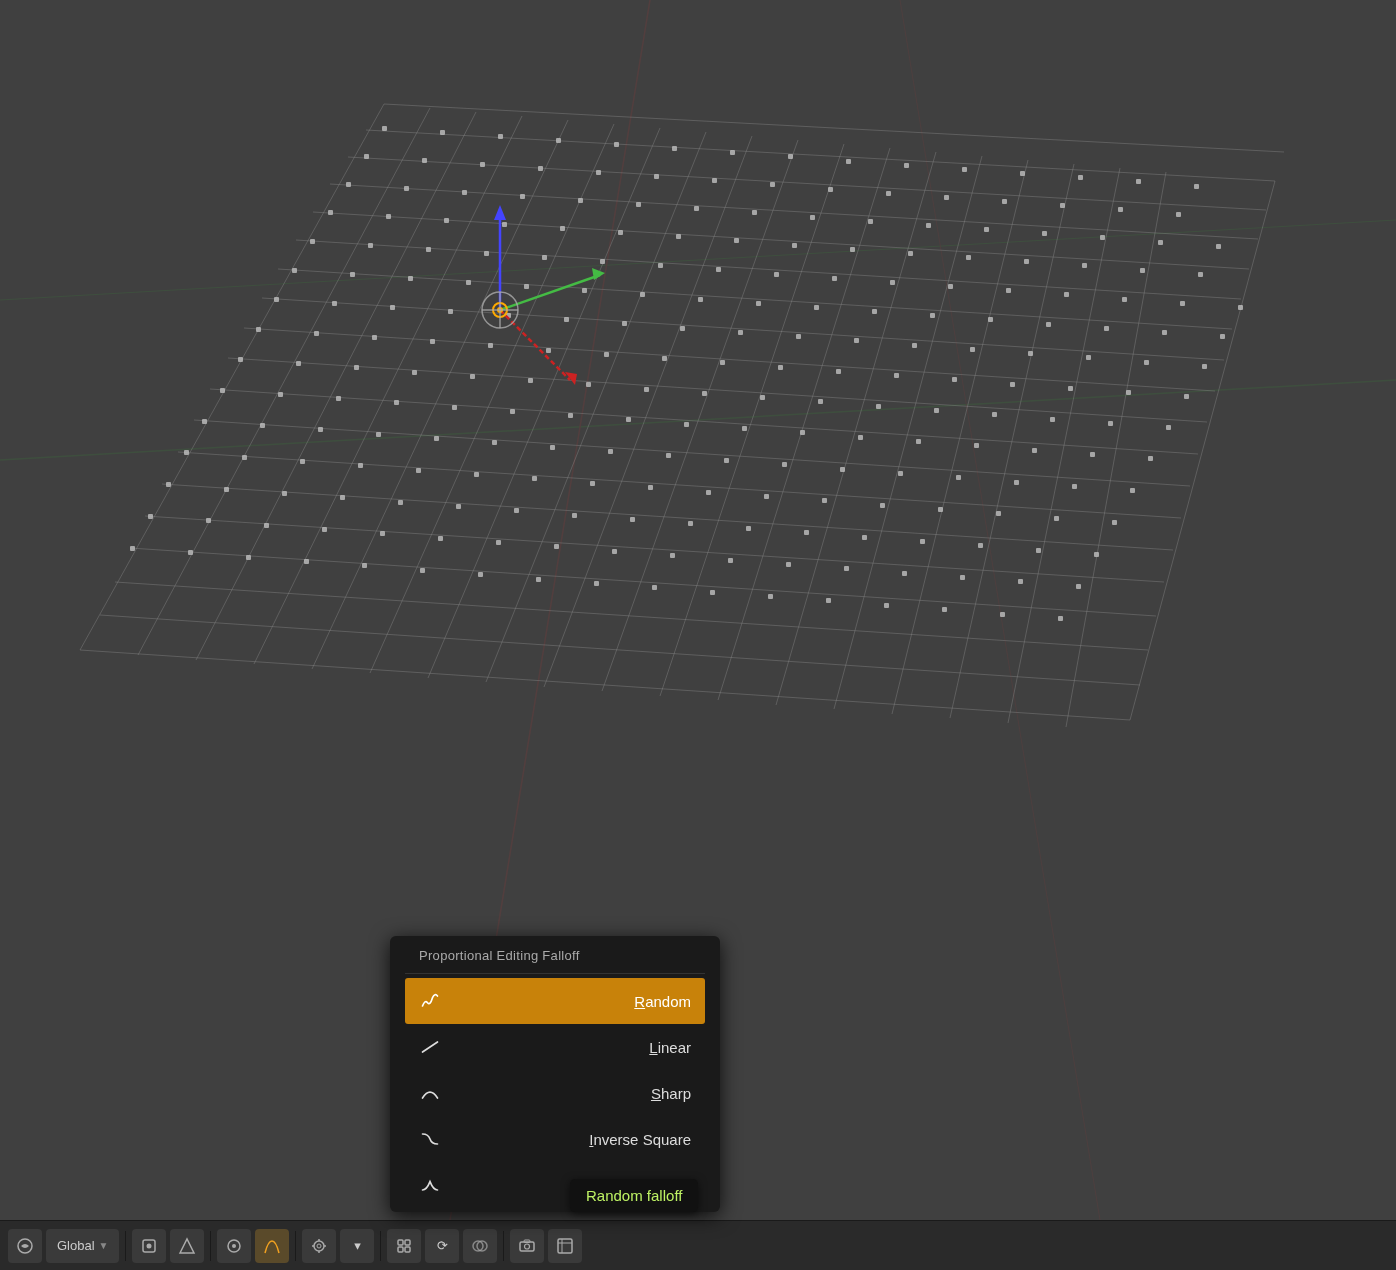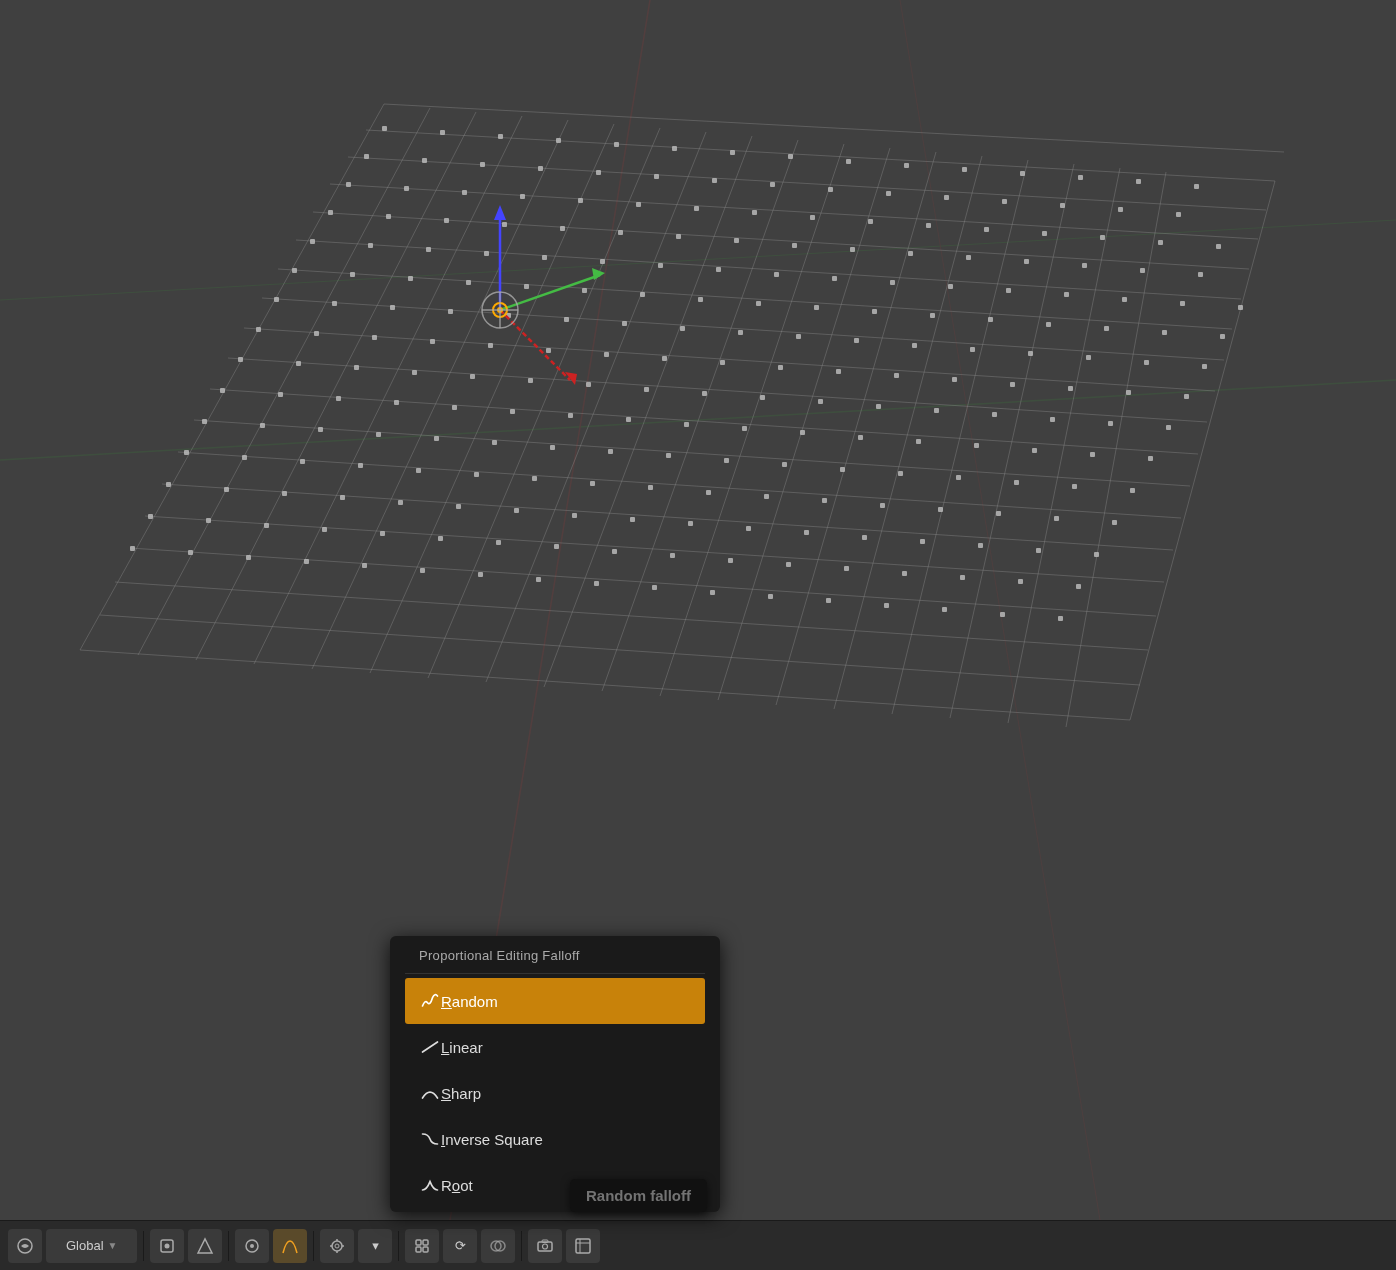--- a/index.html
+++ b/index.html
@@ -59,21 +59,21 @@
       background: #1a1a1a;
       margin: 0 2px;
     }
 
     .toolbar-dropdown {
       display: flex;
       align-items: center;
       background: #3a3a3a;
       border-radius: 4px;
       height: 34px;
-      padding: 0 20px;
+      padding: 0 11px;
       gap: 4px;
       cursor: pointer;
       color: #ccc;
       font-size: 13px;
     }
 
     
     .dropdown-menu {
       position: absolute;
       bottom: 58px;
@@ -101,20 +101,21 @@
     }
 
     .dropdown-item {
       display: flex;
       align-items: center;
       height: 46px;
       padding: 0 14px;
       cursor: pointer;
       color: #ddd;
       font-size: 15px;
+      justify-content: space-between;
     }
 
     .dropdown-item.active {
       background: #c8820a;
       color: #fff;
       border-radius: 3px;
     }
 
     .dropdown-item .item-icon {
       width: 22px;
@@ -132,25 +133,25 @@
     .dropdown-item .item-label span.underline {
       text-decoration: underline;
     }
 
     
     .tooltip {
       position: absolute;
       bottom: 58px;
       left: 570px;
       background: #111;
-      color: #737373;
+      color: #bef264;
       padding: 8px 16px;
       border-radius: 5px;
       font-size: 15px;
-      font-weight: 700;
+      font-weight: 400;
       white-space: nowrap;
       z-index: 300;
       box-shadow: 0 2px 8px rgba(0,0,0,0.6);
     }
 
     
     svg.menu-icon {
       width: 20px;
       height: 20px;
       fill: none;

